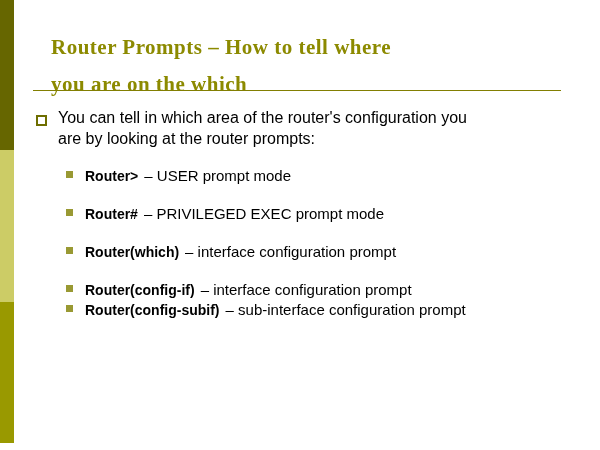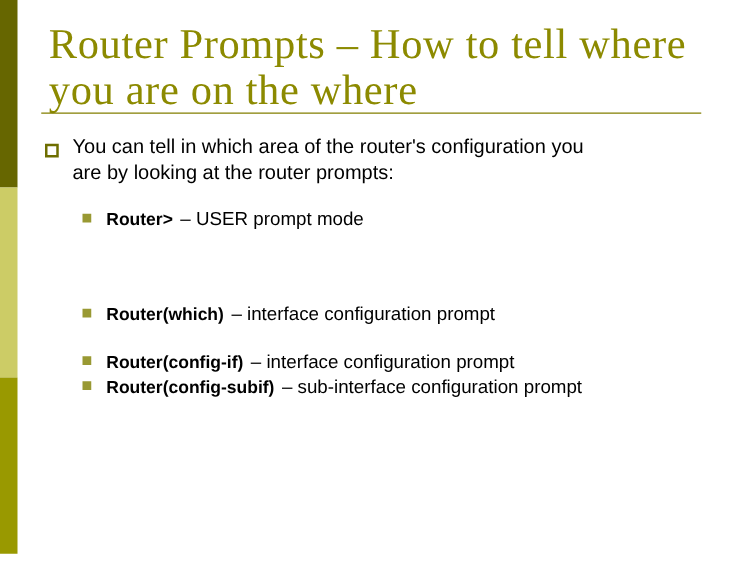--- a/index.html
+++ b/index.html
@@ -21,24 +21,24 @@
     width: 14px; height: 443px;
   }
   .band { width: 14px; }
   .band.dark   { height: 150px; background: var(--band-dark); }
   .band.light  { height: 152px; background: var(--band-light); }
   .band.medium { height: 141px; background: var(--band-medium); }
 
   
   .title {
     position: absolute; left: 35px; top: 13px;
-    margin: 4px;
+    margin: 16px;
     font-family: "Liberation Serif", serif;
-    font-weight: normal;
-    font-size: 34px; line-height: 37px;
+    font-weight: bold;
+    font-size: 21px; line-height: 37px;
     color: var(--title);
     letter-spacing: 0.5px;
   }
   .tline { display: block; white-space: nowrap; }
 
   
   .rule {
     position: absolute; left: 33px; top: 90px;
     width: 528px; height: 1px;
     background: var(--rule);
@@ -93,38 +93,42 @@
 <div class="slide">
 
   <div class="sidebar">
     <div class="band dark"></div>
     <div class="band light"></div>
     <div class="band medium"></div>
   </div>
 
   <h1 class="title">
     <span class="tline">Router Prompts – How to tell where</span>
-    <span class="tline">you are on the where</span>
+    <span class="tline">you are on the which</span>
   </h1>
 
   <div class="rule"></div>
 
   <div class="bullet-l1">
     <span class="sq-hollow"></span>
     <div class="bullet-text">
       <div>You can tell in which area of the router's configuration you</div>
       <div>are by looking at the router prompts:</div>
     </div>
   </div>
 
   <div class="sub sub1">
     <span class="sq-fill"></span>
     <span class="row-text"><span class="prompt">Router&gt;</span><span class="desc">– USER prompt mode</span></span>
   </div>
 
+  <div class="sub sub2">
+    <span class="sq-fill"></span>
+    <span class="row-text"><span class="prompt">Router#</span><span class="desc">– PRIVILEGED EXEC prompt mode</span></span>
+  </div>
 
   <div class="sub sub3">
     <span class="sq-fill"></span>
     <span class="row-text"><span class="prompt">Router(which)</span><span class="desc">– interface configuration prompt</span></span>
   </div>
 
   <div class="sub sub4">
     <span class="sq-fill"></span>
     <span class="row-text"><span class="prompt">Router(config-if)</span><span class="desc">– interface configuration prompt</span></span>
   </div>

